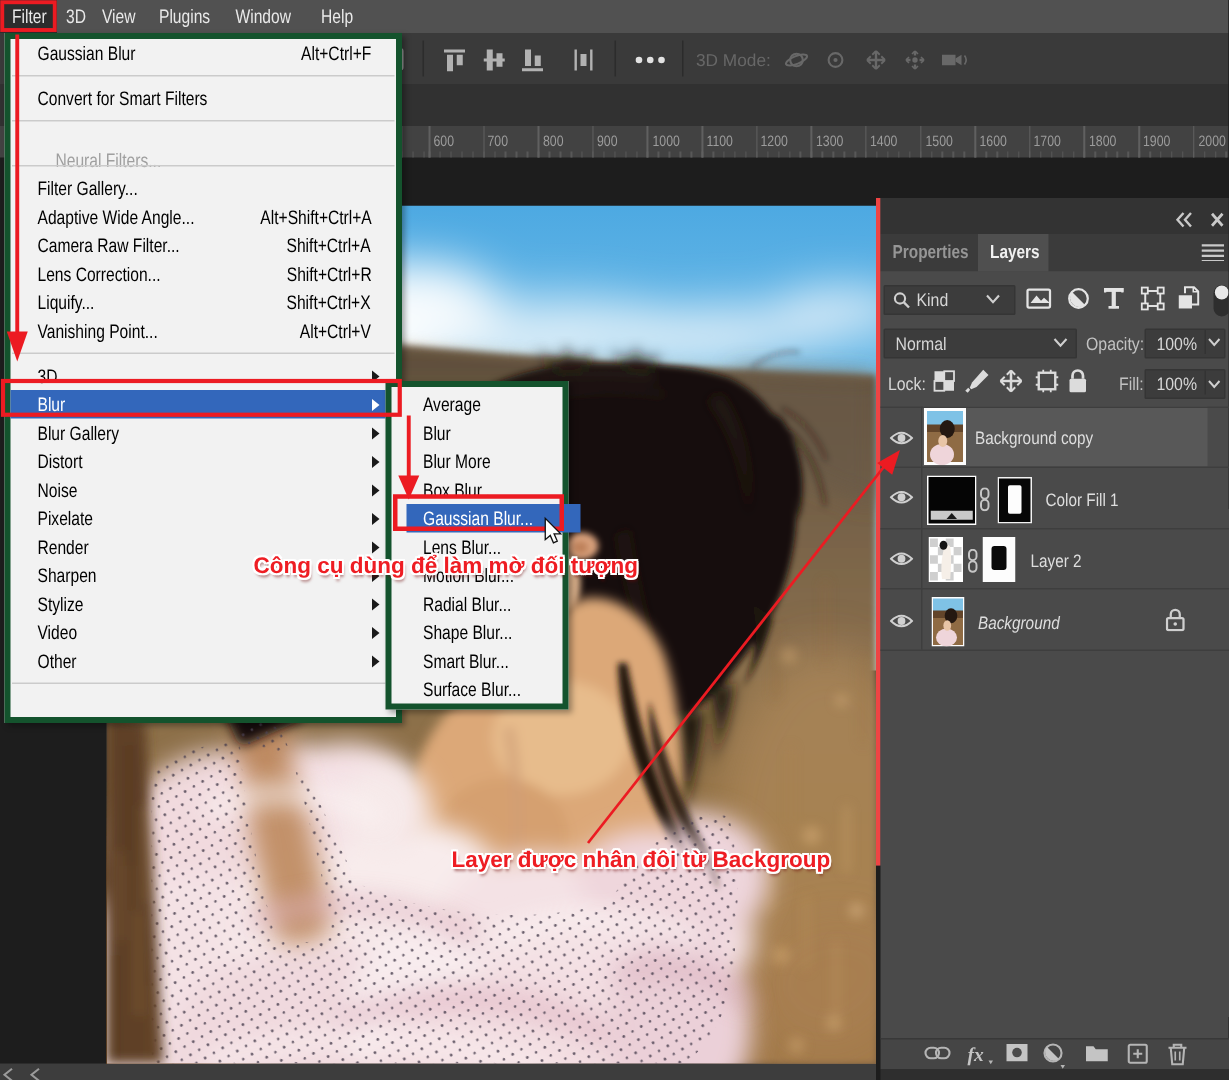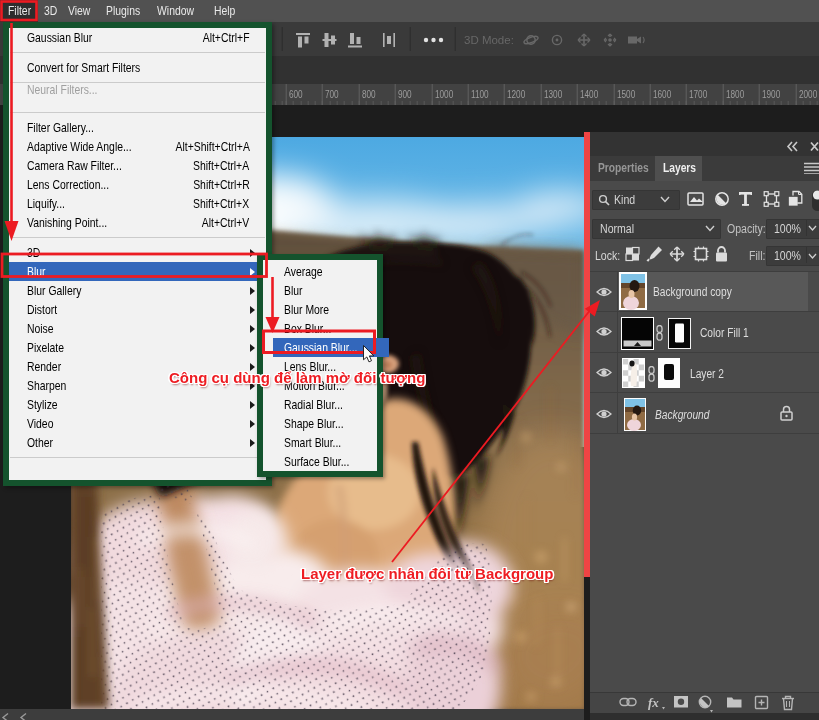--- a/index.html
+++ b/index.html
@@ -15,35 +15,35 @@
   #darkband{left:0;top:56px;width:819px;height:28px;background:#313131;z-index:6;}
   #ruler{left:0;top:84px;width:819px;height:21px;background:#424242;z-index:6;
      background-image:
        repeating-linear-gradient(to right,#606060 0px,#606060 1px,transparent 1px,transparent 36.4px),
        repeating-linear-gradient(to right,#585858 0px,#585858 1px,transparent 1px,transparent 7.28px);
      background-size:auto 21px,auto 4px;
      background-position:285.7px 0px,285.7px 17px;
      background-repeat:repeat-x;}
   .rnum{position:absolute;top:5px;font-size:10px;color:#9c9c9c;transform:scaleX(0.82);transform-origin:0 0;}
   
-  .pmenu{background:#f2f2f2;border:6px solid #14532d;z-index:40;
+  .pmenu{background:#f2f2f2;border:4px solid #14532d;z-index:40;
          box-shadow:2px 2px 4px rgba(0,0,0,0.35);}
   .mrow{position:absolute;left:0;width:100%;height:19px;line-height:19px;
         font-size:13px;color:#000;white-space:nowrap;}
   .mrow .lab{position:absolute;left:18.5px;top:0;transform:scaleX(0.8);transform-origin:0 50%;}
   .mrow .sc{position:absolute;right:16px;top:0;transform:scaleX(0.8);transform-origin:100% 50%;}
   .mrow .arr{position:absolute;right:11px;top:6px;width:0;height:0;
         border-left:5px solid #1a1a1a;border-top:4px solid transparent;
         border-bottom:4px solid transparent;}
   .msep{position:absolute;left:1px;right:1px;height:1px;background:#cbcbcb;}
   .hl{background:#3367bb;color:#fff;}
   .hl .arr{border-left-color:#fff;}
   .dis{color:#9f9f9f;}
   
-  #panel{left:584px;top:132px;width:235px;height:445px;background:#4a4a4a;z-index:20;border-left:6px solid #ef4444;box-sizing:border-box;}
+  #panel{left:584px;top:132px;width:235px;height:445px;background:#4a4a4a;z-index:20;border-left:3px solid #ef4444;box-sizing:border-box;}
   .pbox{position:absolute;background:#3c3c3c;border:1px solid #353535;border-radius:1px;}
   .ptxt{position:absolute;color:#d6d6d6;font-size:12px;transform:scaleX(0.88);transform-origin:0 50%;white-space:nowrap;}
   .lrow-name{position:absolute;color:#dedede;font-size:12px;transform:scaleX(0.85);transform-origin:0 50%;white-space:nowrap;}
   
   #ann{left:0;top:0;width:819px;height:720px;z-index:60;pointer-events:none;}
   .redtxt{position:absolute;color:#ee1d23;font-weight:bold;font-size:15px;
           z-index:61;white-space:nowrap;
           text-shadow:-1.2px -1.2px 0 #fff,1.2px -1.2px 0 #fff,-1.2px 1.2px 0 #fff,1.2px 1.2px 0 #fff,0 -1.4px 0 #fff,0 1.4px 0 #fff,-1.4px 0 0 #fff,1.4px 0 0 #fff,1px 2.4px 2px rgba(110,10,10,0.55);}
 </style>
 </head>
@@ -326,21 +326,21 @@
   <div class="abs pmenu" id="menu1" style="left:2.5px;top:22px;width:257px;height:452px;">
     <div class="mrow" style="top:0px;">
         <span class="lab">Gaussian Blur</span>
         <span class="sc">Alt+Ctrl+F</span>
       </div>
     <div class="msep" style="top:24px;"></div>
     <div class="mrow" style="top:30px;">
         <span class="lab">Convert for Smart Filters</span>
       </div>
     <div class="msep" style="top:54px;"></div>
-    <div class="mrow dis" style="top:52px;">
+    <div class="mrow dis" style="top:71px;margin-left:12px;">
         <span class="lab">Neural Filters...</span>
       </div>
     <div class="msep" style="top:84px;"></div>
     <div class="mrow" style="top:90px;">
         <span class="lab">Filter Gallery...</span>
       </div>
     <div class="mrow" style="top:109px;">
         <span class="lab">Adaptive Wide Angle...</span>
         <span class="sc">Alt+Shift+Ctrl+A</span>
       </div>

